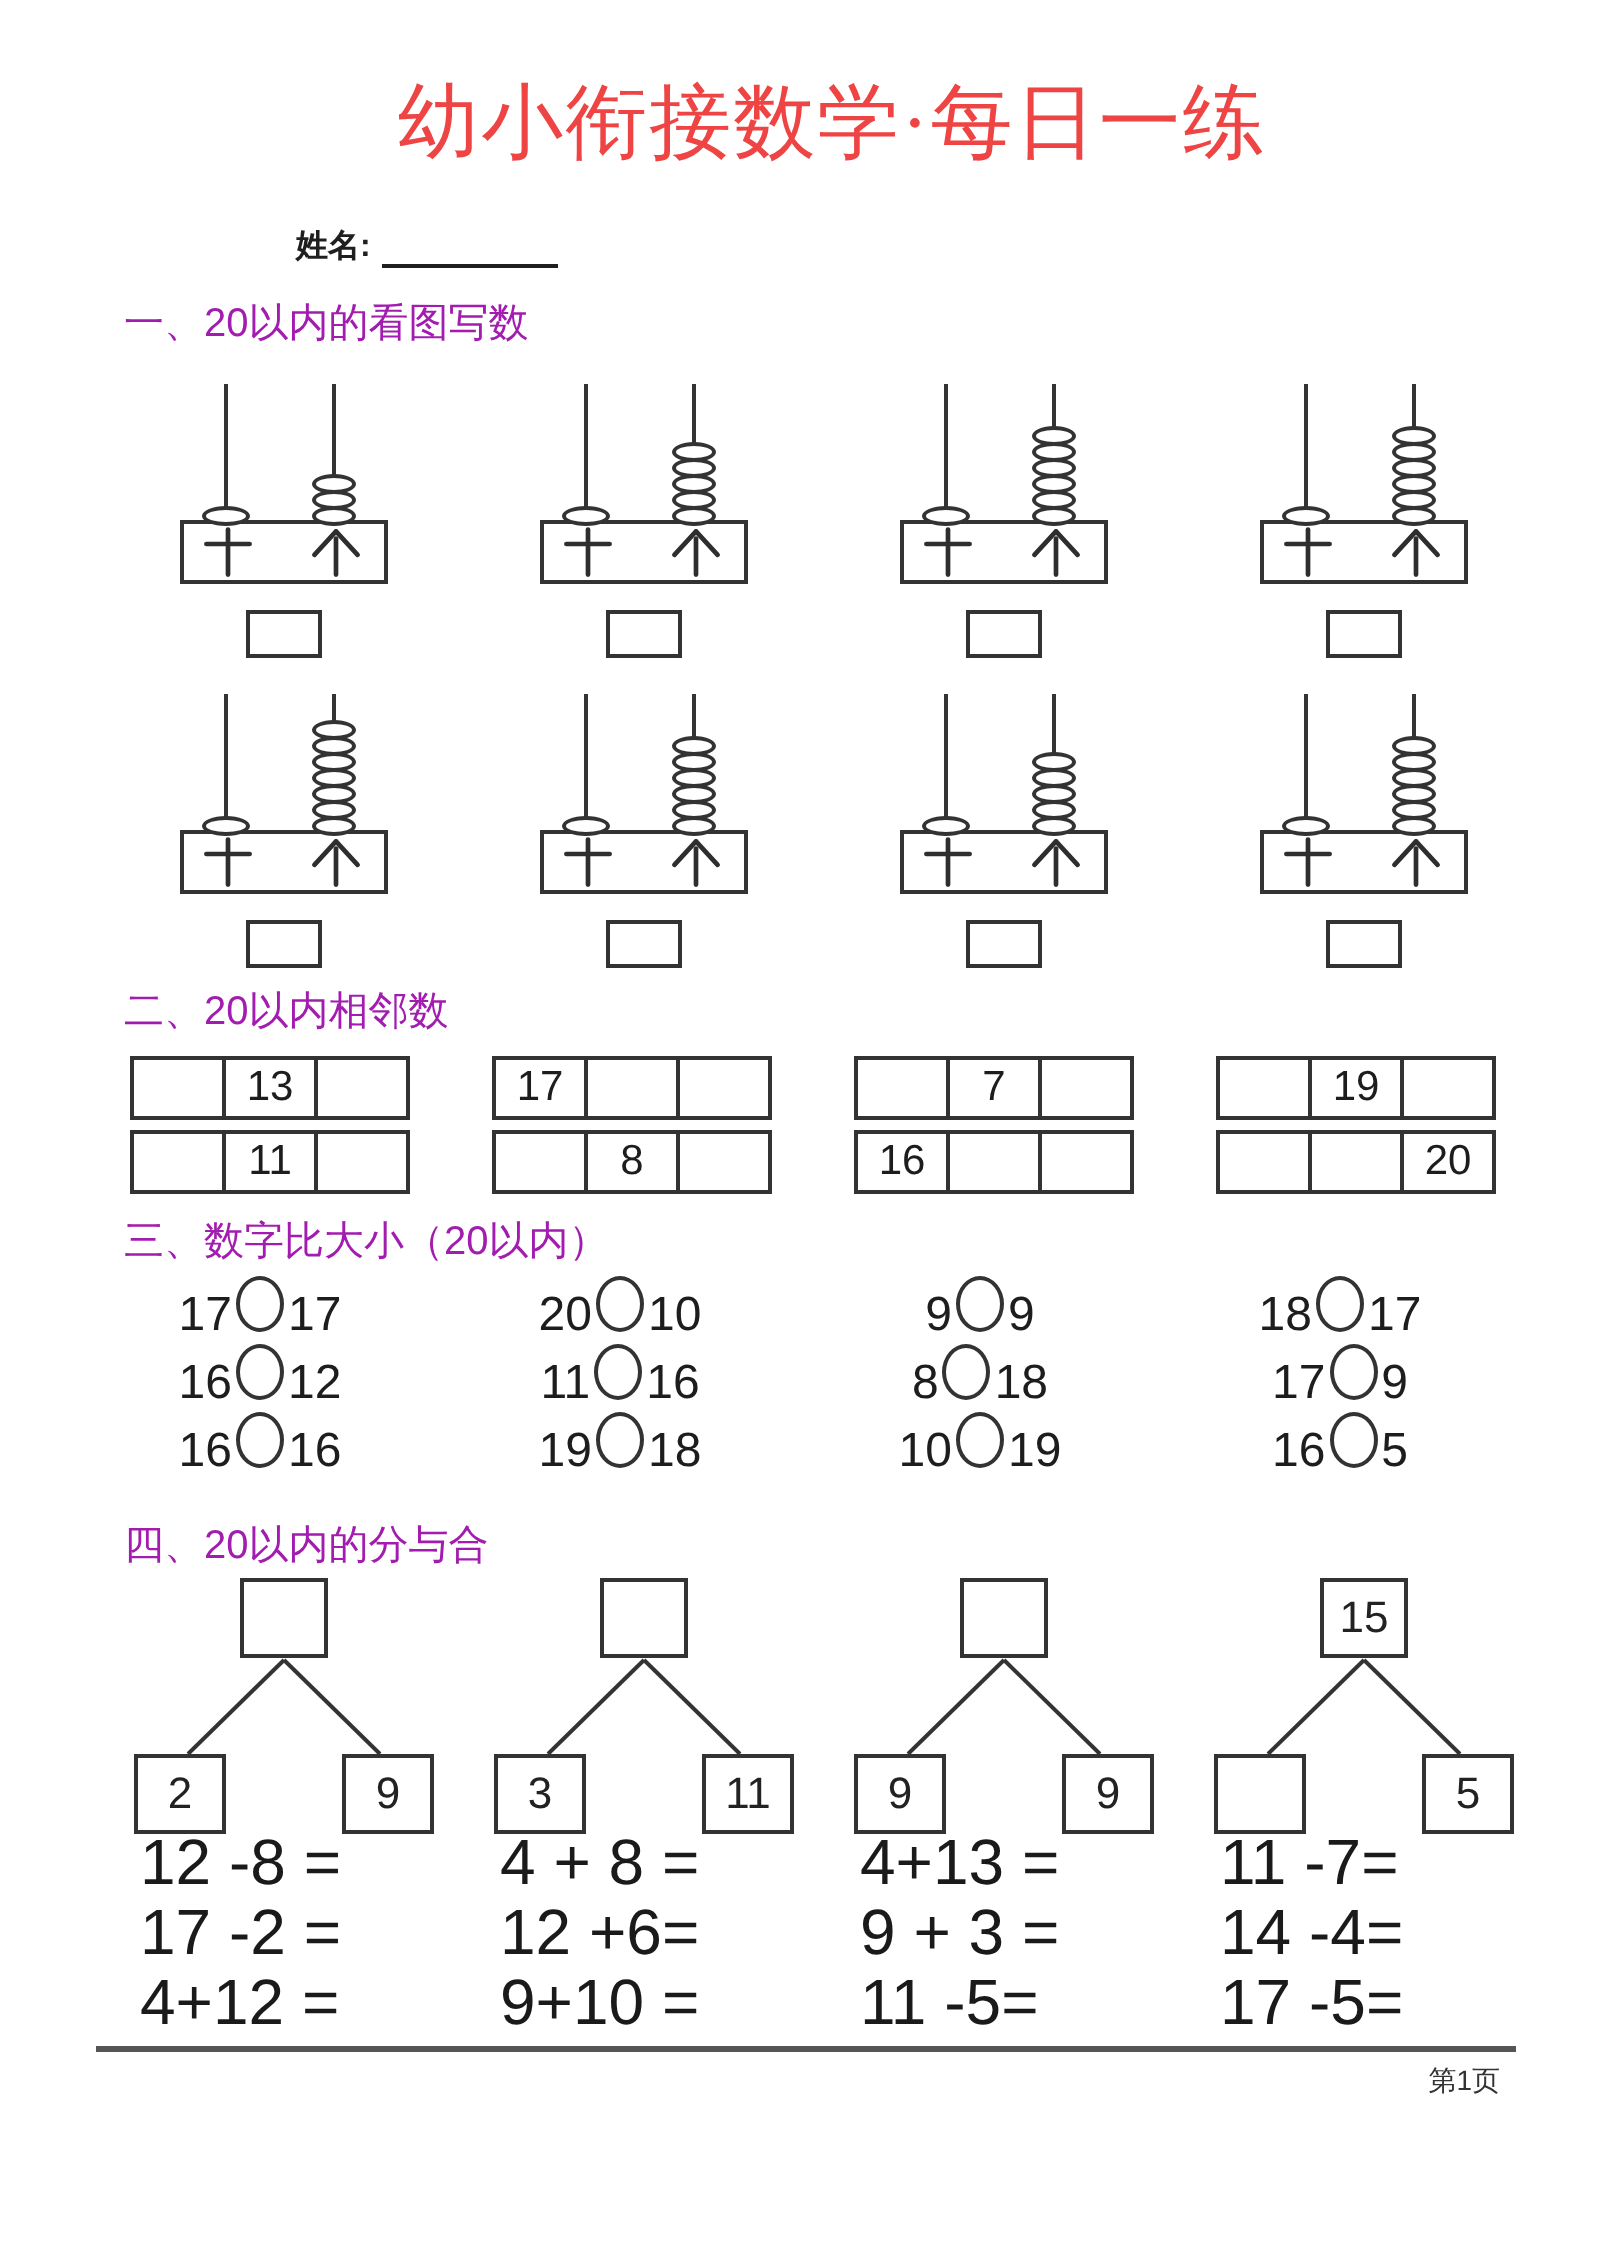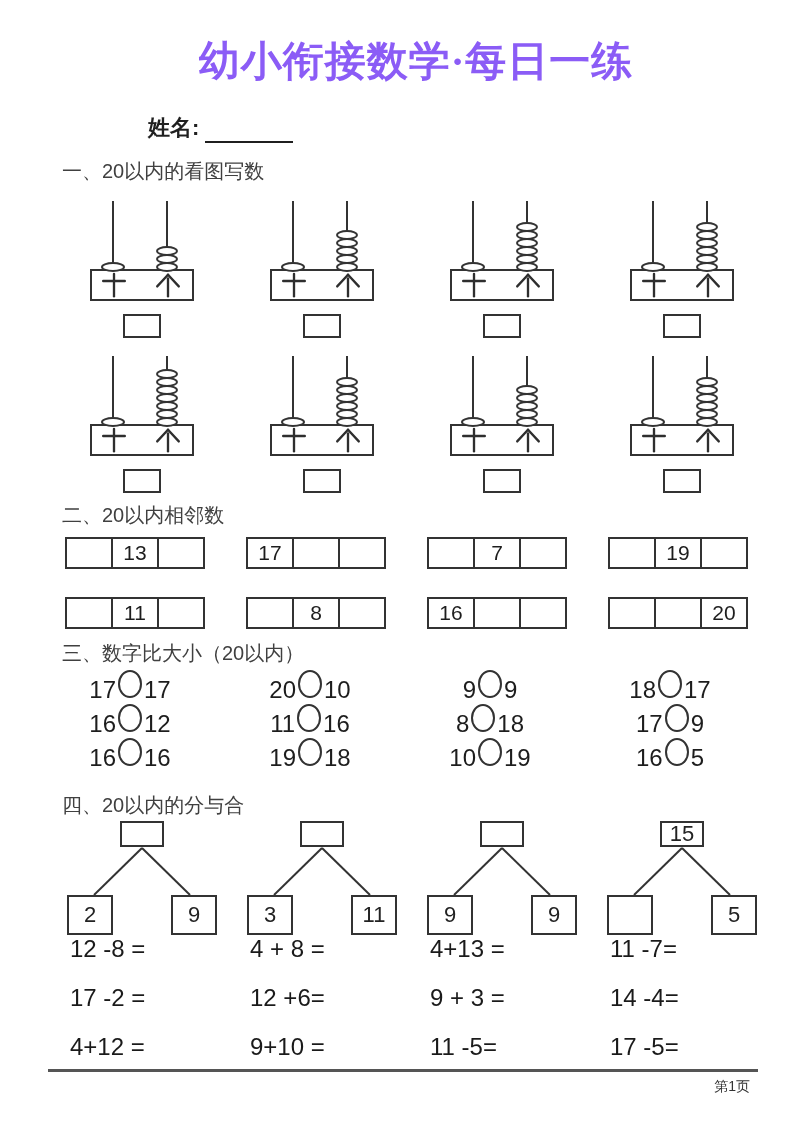--- a/index.html
+++ b/index.html
@@ -1,67 +1,67 @@
 <!DOCTYPE html>
 <html><head>
 <meta charset="utf-8">
 <style>
   html,body{margin:0;padding:0;background:#fff;}
   .page{width:800px;height:1131px;background:#fff;position:relative;overflow:hidden;
         font-family:"Liberation Sans",sans-serif;color:#222;}
   .title{text-align:center;padding-top:34px;font-family:"Liberation Serif","DejaVu Serif",serif;
-         font-weight:700;font-size:41px;letter-spacing:1px;color:#8b5cf6;padding-left:32px;}
-  
-  .fields{display:flex;margin:24px 0 0 148px;gap:26px;font-size:22px;font-weight:600;color:#1f1f1f;align-items:flex-end;}
+         font-weight:400;font-size:41px;letter-spacing:1px;color:#ef4444;padding-left:32px;}
+  
+  .fields{display:flex;margin:24px 0 0 148px;gap:26px;font-size:16px;font-weight:600;color:#1f1f1f;align-items:flex-end;}
   .field{display:flex;align-items:flex-end;}
   .blank{display:inline-block;width:88px;border-bottom:2px solid #1f1f1f;height:18px;margin-left:6px;}
   
-  .sec-h{font-size:20px;font-weight:500;color:#404040;padding-left:62px;line-height:24px;}
+  .sec-h{font-size:20px;font-weight:500;color:#a21caf;padding-left:62px;line-height:24px;}
   .h1{margin-top:16px;} .h2{margin-top:10px;} .h3{margin-top:12px;} .h4{margin-top:18px;} .h5{margin-top:4px;}
   
   .grid4{display:grid;grid-template-columns:repeat(4,180px);margin-left:52px;justify-items:center;}
   
   .abacus{display:flex;flex-direction:column;align-items:center;margin-top:18px;}
   .ab-draw{position:relative;width:104px;height:100px;}
   .rod{position:absolute;top:0;width:2px;height:70px;background:#333;}
   .rod-l{left:22px;} .rod-r{left:76px;}
   .beads{position:absolute;display:flex;flex-direction:column;align-items:center;z-index:2;}
   .beads-l{left:11px;bottom:29px;} .beads-r{left:66px;bottom:29px;}
   .bead{width:22px;height:10px;border:2px solid #333;border-radius:50%;background:#fff;
         box-sizing:border-box;margin-top:-2px;}
   .bead-ten{width:24px;}
   .ab-base{position:absolute;bottom:0;left:0;width:104px;height:32px;border:2px solid #333;
            box-sizing:border-box;background:#fff;}
   .glyph{position:absolute;top:1px;width:28px;height:27px;}
   .g-ten{left:8px;} .g-ge{left:62px;}
   .glyph line{stroke:#2e2e2e;stroke-width:2.6;stroke-linecap:round;}
   .write-box{width:38px;height:24px;border:2px solid #333;box-sizing:border-box;margin-top:13px;background:#fff;}
   
-  .adj-grid{display:grid;grid-template-columns:repeat(4,181px);margin:10px 0 0 65px;row-gap:28px;}
+  .adj-grid{display:grid;grid-template-columns:repeat(4,181px);margin:10px 0 0 65px;row-gap:5px;}
   .adj-box{display:flex;}
   .adj-cell{width:48px;height:32px;border:2px solid #333;box-sizing:border-box;margin-left:-2px;
             display:flex;align-items:center;justify-content:center;font-size:21px;color:#1d1d1d;background:#fff;}
   .adj-cell:first-child{margin-left:0;}
   
   .cmp-grid{display:grid;grid-template-columns:repeat(4,180px);margin:8px 0 0 40px;justify-items:center;}
   .cmp{font-size:24px;color:#1d1d1d;line-height:34px;display:flex;align-items:center;}
   .cmp-circle{display:inline-block;width:24px;height:28px;border:2px solid #333;border-radius:50%;
               box-sizing:border-box;margin:0 2px;position:relative;top:-6px;background:#fff;}
   
   .tree{width:150px;display:flex;flex-direction:column;align-items:center;margin-top:4px;}
-  .t-top{width:44px;height:26px;border:2px solid #333;box-sizing:border-box;display:flex;
+  .t-top{width:44px;height:40px;border:2px solid #333;box-sizing:border-box;display:flex;
          align-items:center;justify-content:center;font-size:22px;background:#fff;}
   .t-svg{display:block;width:150px;height:48px;}
   .t-svg line{stroke:#333;stroke-width:2;}
   .t-bottom{width:150px;display:flex;justify-content:space-between;}
   .t-leaf{width:46px;height:40px;border:2px solid #333;box-sizing:border-box;display:flex;
           align-items:center;justify-content:center;font-size:22px;background:#fff;}
   
-  .ar-grid{display:grid;grid-template-columns:repeat(4,180px);margin:2px 0 0 70px;row-gap:25px;
-           justify-items:start;font-size:24px;line-height:24px;color:#1a1a1a;}
+  .ar-grid{display:grid;grid-template-columns:repeat(4,180px);margin:2px 0 0 70px;row-gap:11px;
+           justify-items:start;font-size:32px;line-height:24px;color:#1a1a1a;}
   
   .rule{margin:10px 0 0 48px;width:710px;border-top:3px solid #555;}
   .page-num{text-align:right;padding-right:50px;margin-top:6px;font-size:14px;color:#333;padding-left:24px;}
 </style>
 </head>
 <body>
 
 <div class="page">
 
   <div class="title">幼小衔接数学·每日一练</div>

